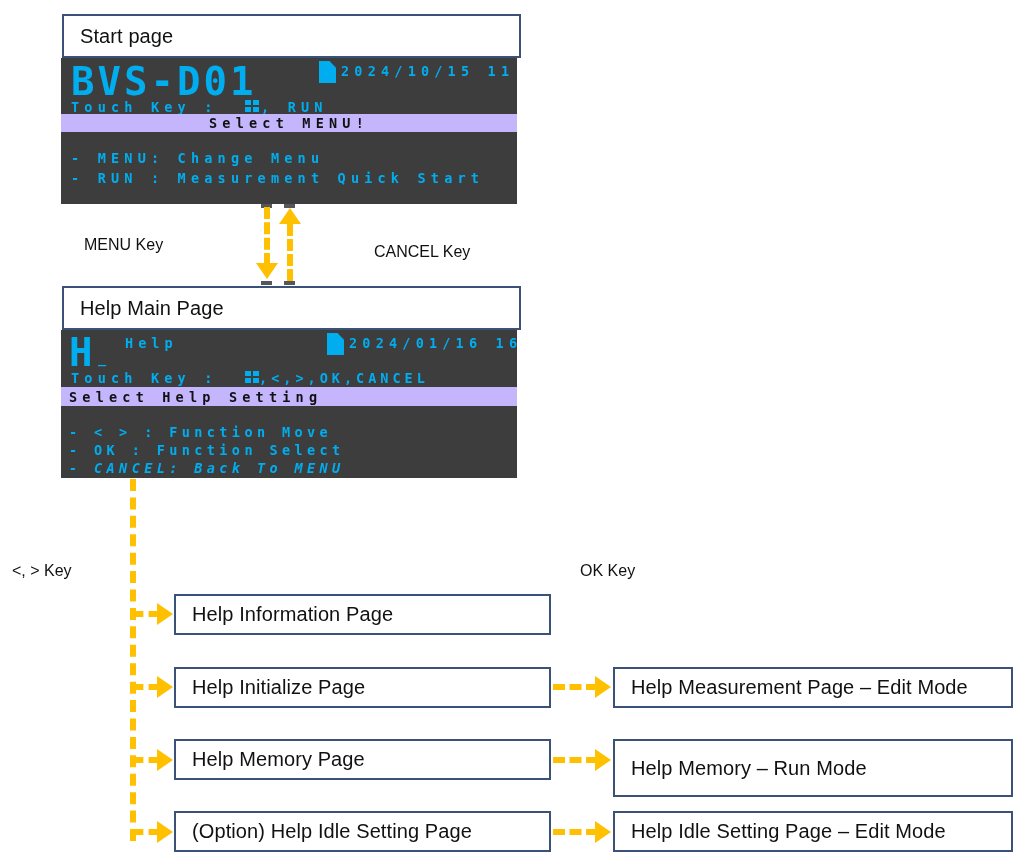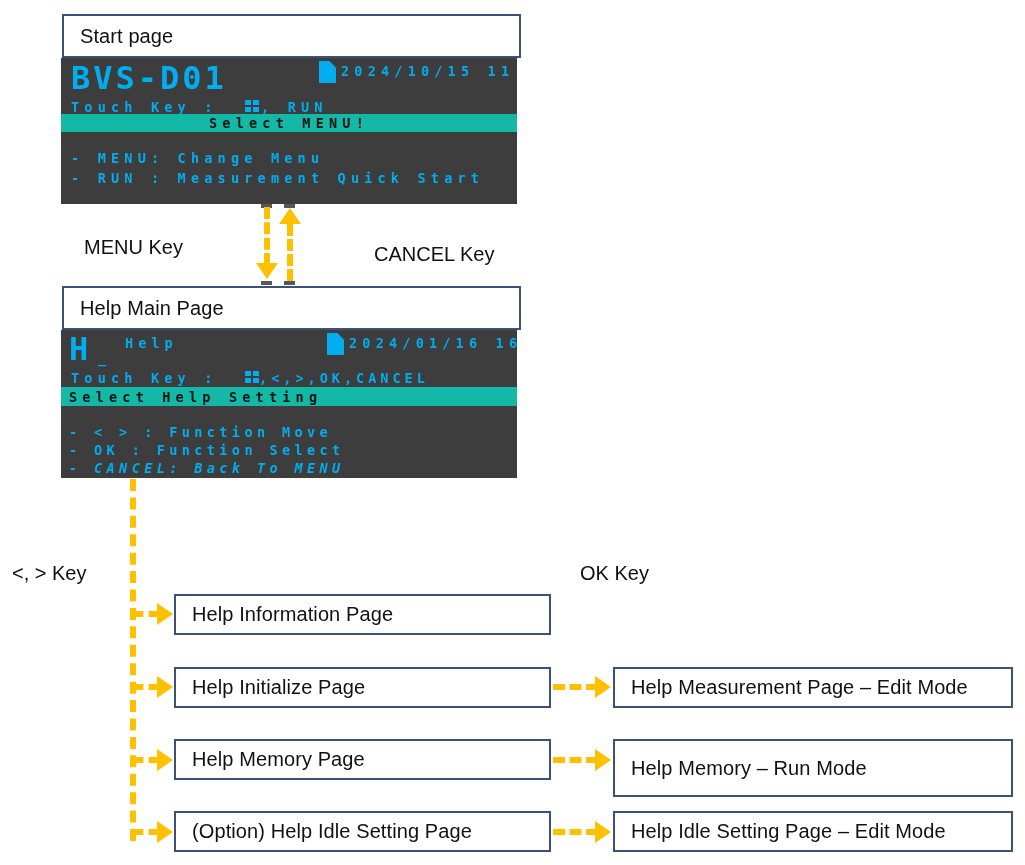--- a/index.html
+++ b/index.html
@@ -41,29 +41,29 @@
   }
   .dev-row {
     position: absolute;
     white-space: nowrap;
     letter-spacing: 5.2px;
     font-size: 13.5px;
     font-weight: bold;
   }
   .dev-big {
     position: absolute;
-    font-size: 32px;
+    font-size: 39px;
     font-weight: bold;
     letter-spacing: 3px;
     line-height: 1;
     white-space: nowrap;
   }
   .dev-bar {
     position: absolute;
-    background: #14b8a6;
+    background: #c4b5fd;
     color: #111111;
     display: flex;
     align-items: center;
     font-weight: bold;
     font-size: 13.5px;
     letter-spacing: 5.2px;
     white-space: nowrap;
   }
   .dev-bar.center { justify-content: center; }
   .dev-bar.left { padding-left: 8px; }
@@ -133,21 +133,21 @@
     border-left: 16px solid #FFC000;
   }
   .tick {
     position: absolute;
     background: #55575C;
   }
 
   
   .label {
     position: absolute;
-    font-size: 20px;
+    font-size: 16px;
     color: #111111;
     white-space: nowrap;
   }
 </style>
 </head>
 <body>
 
 <div class="flowbox" style="left:62px; top:14px; width:459px; height:44px;">
   <span>Start page</span>
 </div>

